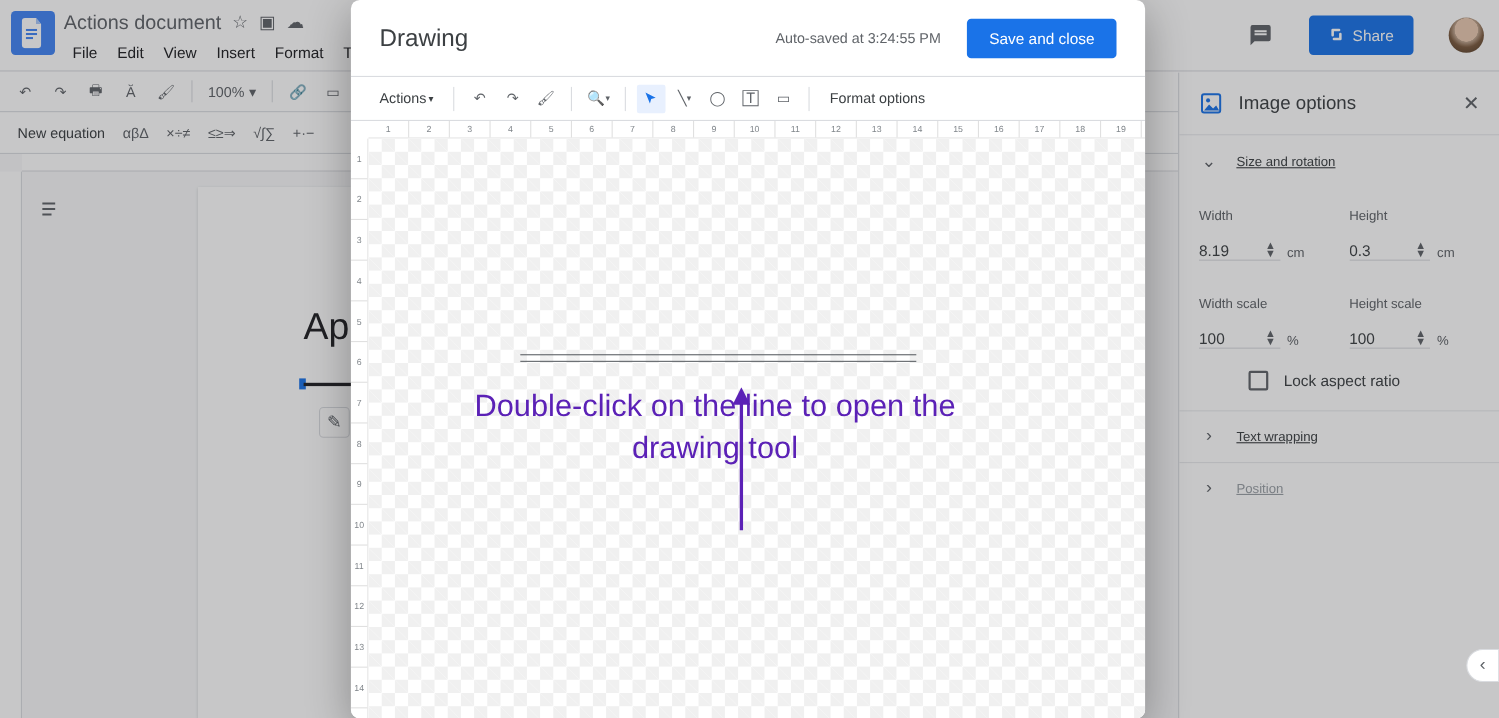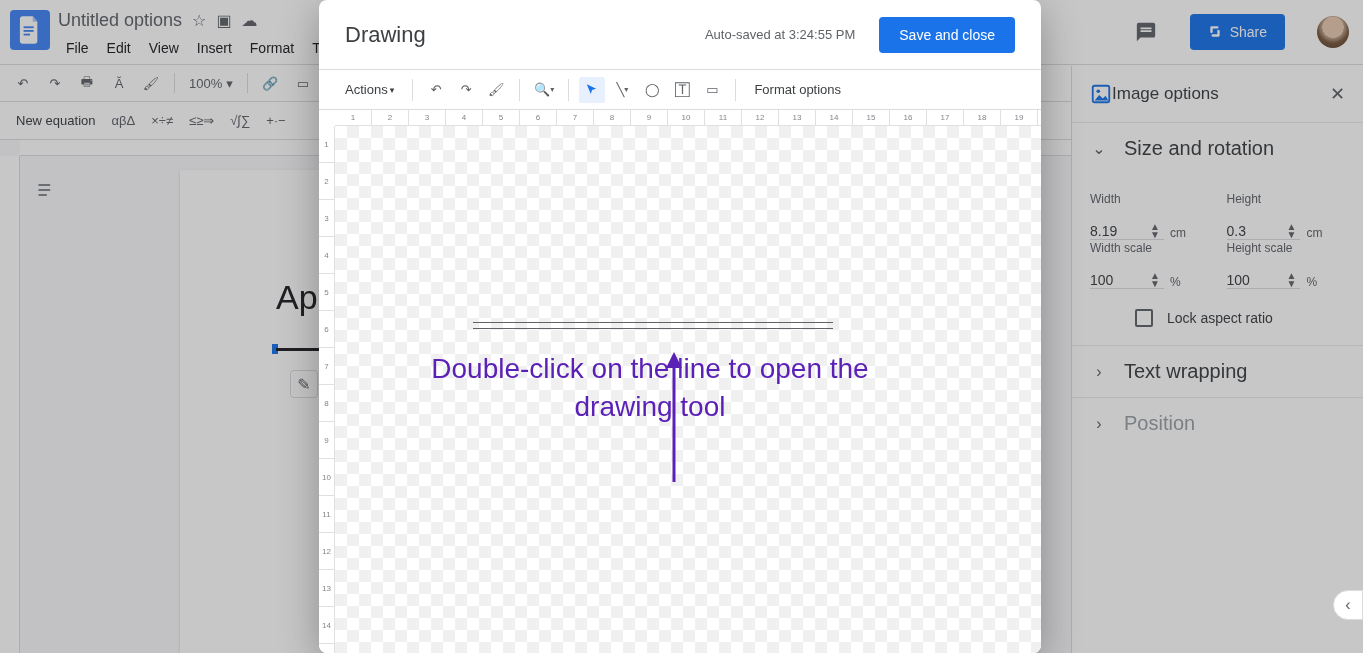--- a/index.html
+++ b/index.html
@@ -39,29 +39,29 @@
 .outline-ico { position:absolute; left:32px; top:36px; width:28px; height:28px; color:#5f6368; display:flex;align-items:center;justify-content:center;}
 .page-heading { position:absolute; left:96px; top:108px; font-size:34px; color:#202124;}
 .hline-sel { position:absolute; left:92px; top:174px; width:50px; height:10px; }
 .hline-sel .bar { position:absolute; left:4px; right:0; top:4px; height:3px; background:#202124;}
 .hline-sel .handle { position:absolute; top:0; width:6px; height:10px; background:#1a73e8;}
 .hline-sel .h1{left:0;} 
 .edit-chip { position:absolute; left:110px; top:200px; width:28px;height:28px; background:#fff; border:1px solid #dadce0; border-radius:4px; display:flex;align-items:center;justify-content:center; color:#5f6368;}
 
 
 .sidebar { position:absolute; top:66px; right:0; width:292px; bottom:0; background:#fff; border-left:1px solid #dadce0; }
-.sb-header { display:flex; align-items:center; height:56px; padding:0 18px; border-bottom:1px solid transparent;}
+.sb-header { display:flex; align-items:center; height:56px; padding:0 18px; gap:14px; border-bottom:1px solid transparent;}
 .sb-header .ico { width:22px;height:22px; color:#1a73e8;}
 .sb-title { font-size:17px; color:#3c4043; flex:1;}
 .sb-close { color:#5f6368; cursor:pointer; font-size:18px;}
 .sb-section { border-top:1px solid #e8eaed; padding:14px 18px; }
 .sb-section.collapsed { display:flex; align-items:center; gap:16px; color:#3c4043; }
 .sb-section.collapsed.dim { color:#9aa0a6; }
 .caret { width:18px; display:inline-flex; justify-content:center; color:#5f6368; }
-.sec-title { font-size:20px; font-weight:500; }
+.sec-title { font-size:12px; font-weight:500;text-decoration:underline; }
 .sb-inner { padding:8px 18px 18px; }
 .field-row { display:flex; gap:18px; margin-top:10px;}
 .field { flex:1; }
 .flabel { font-size:12px; color:#5f6368; margin-bottom:6px;}
 .fsub { font-size:12px; color:#5f6368; margin-bottom:8px;}
 .fbox { display:flex; align-items:flex-end; border-bottom:1px solid #dadce0; height:28px;}
 .fbox input { border:none; outline:none; font-size:14px; width:60px; color:#3c4043; background:transparent;}
 .fbox .stepper { color:#5f6368; font-size:10px; line-height:8px; display:flex; flex-direction:column; margin-right:4px; cursor:pointer;}
 .funit { font-size:12px; color:#5f6368; margin-left:6px;}
 .lock-row { display:flex; align-items:center; gap:14px; margin-top:20px;padding-left:45px;}
@@ -116,21 +116,21 @@
     <svg viewBox="0 0 24 30">
         <path fill="#fff" d="M4 0h11l5 6v21a3 3 0 0 1-3 3H4a3 3 0 0 1-3-3V3a3 3 0 0 1 3-3z"></path>
         <path fill="#a8c7fa" d="M15 0l5 6h-5z"></path>
         <rect x="5" y="11" width="11" height="2" fill="#4285f4"></rect>
         <rect x="5" y="15" width="11" height="2" fill="#4285f4"></rect>
         <rect x="5" y="19" width="7" height="2" fill="#4285f4"></rect>
       </svg>
   </div>
   <div class="title-area">
     <div class="title-row">
-      <span class="doc-title">Untitled options</span>
+      <span class="doc-title">Actions document</span>
       <div class="title-icons">
         <span>☆</span>
         <span>▣</span>
         <span>☁</span>
       </div>
     </div>
     <div class="menu-row">
       <span class="menu-item">File</span>
       <span class="menu-item">Edit</span>
       <span class="menu-item">View</span>
@@ -238,21 +238,21 @@
             <input value="0.3" style="">
             <span class="stepper">
                 <span>▲</span>
                 <span>▼</span>
               </span>
           </div>
           <span class="funit">cm</span>
         </div>
       </div>
     </div>
-    <div class="field-row" style="margin-top:1px;">
+    <div class="field-row" style="margin-top:32px;">
       <div class="field">
         <div class="flabel">Width scale</div>
         <div style="display:flex;align-items:flex-end;">
           <div class="fbox">
             <input value="100" style="">
             <span class="stepper">
                 <span>▲</span>
                 <span>▼</span>
               </span>
           </div>

